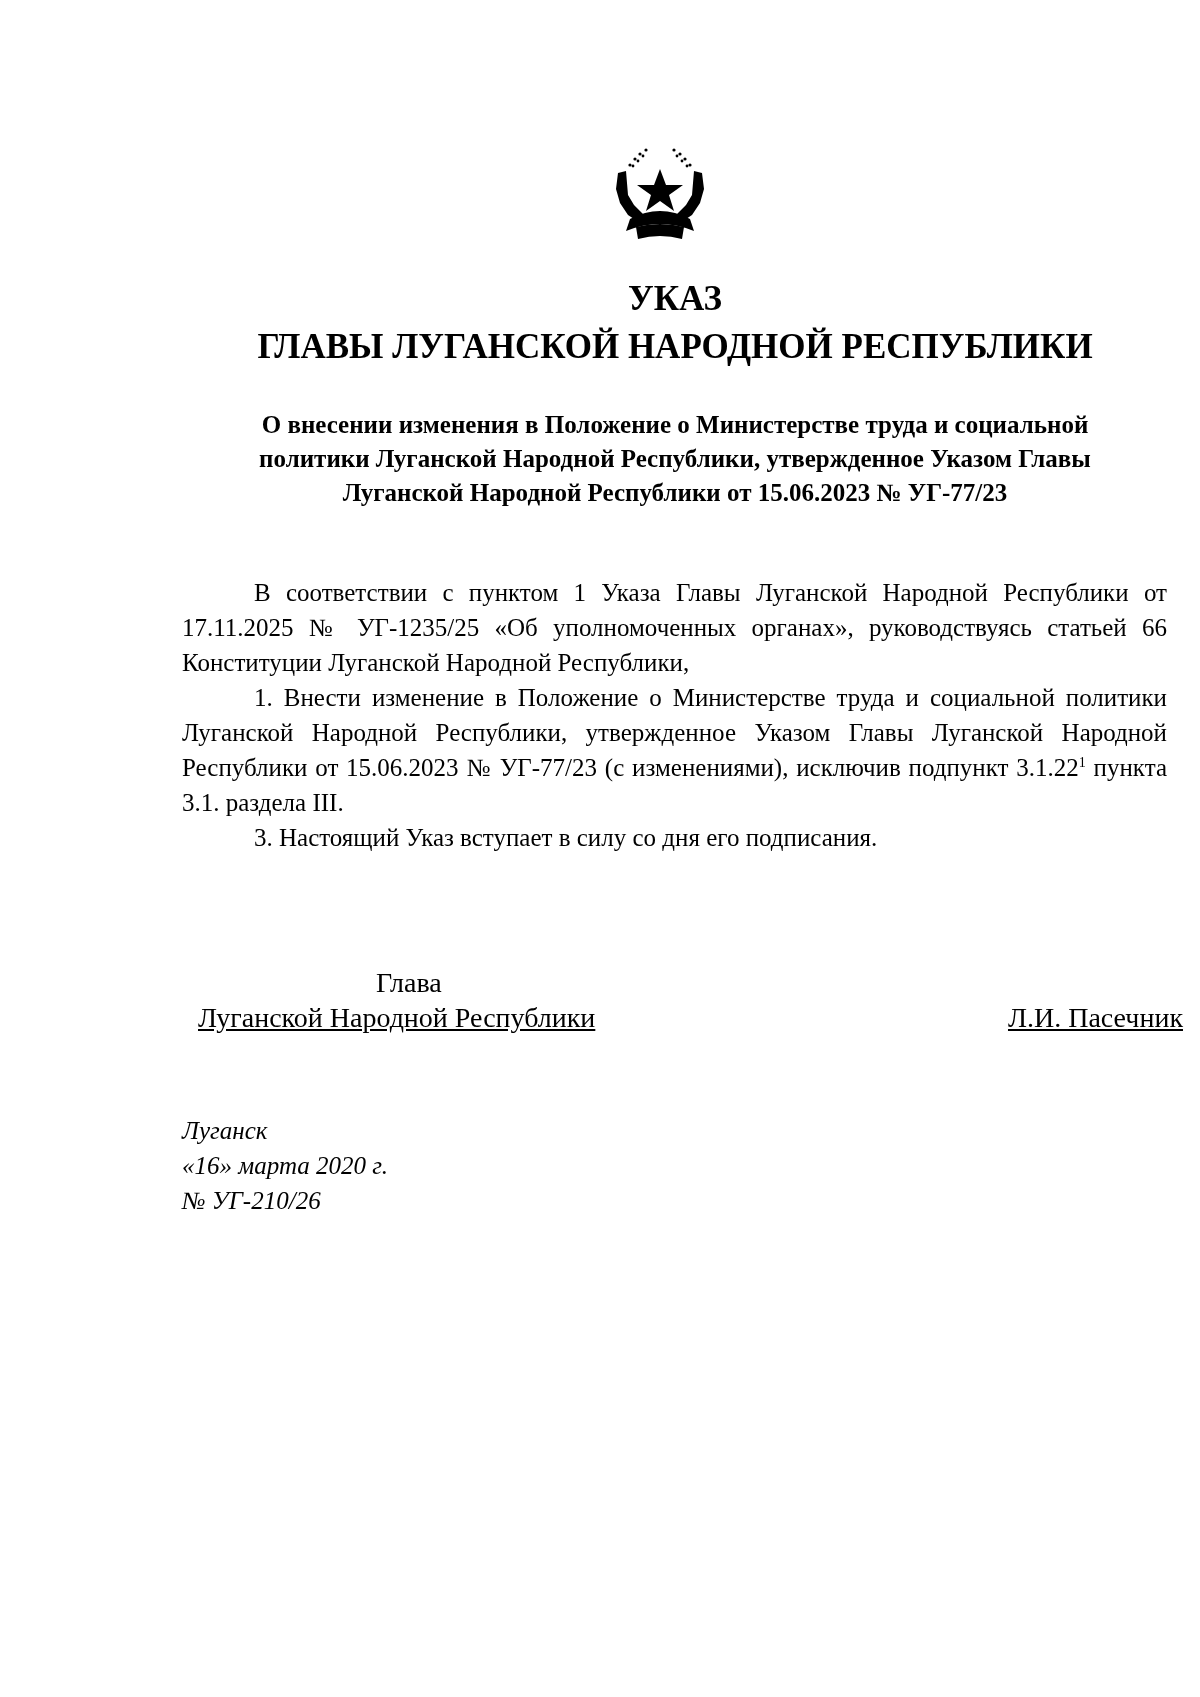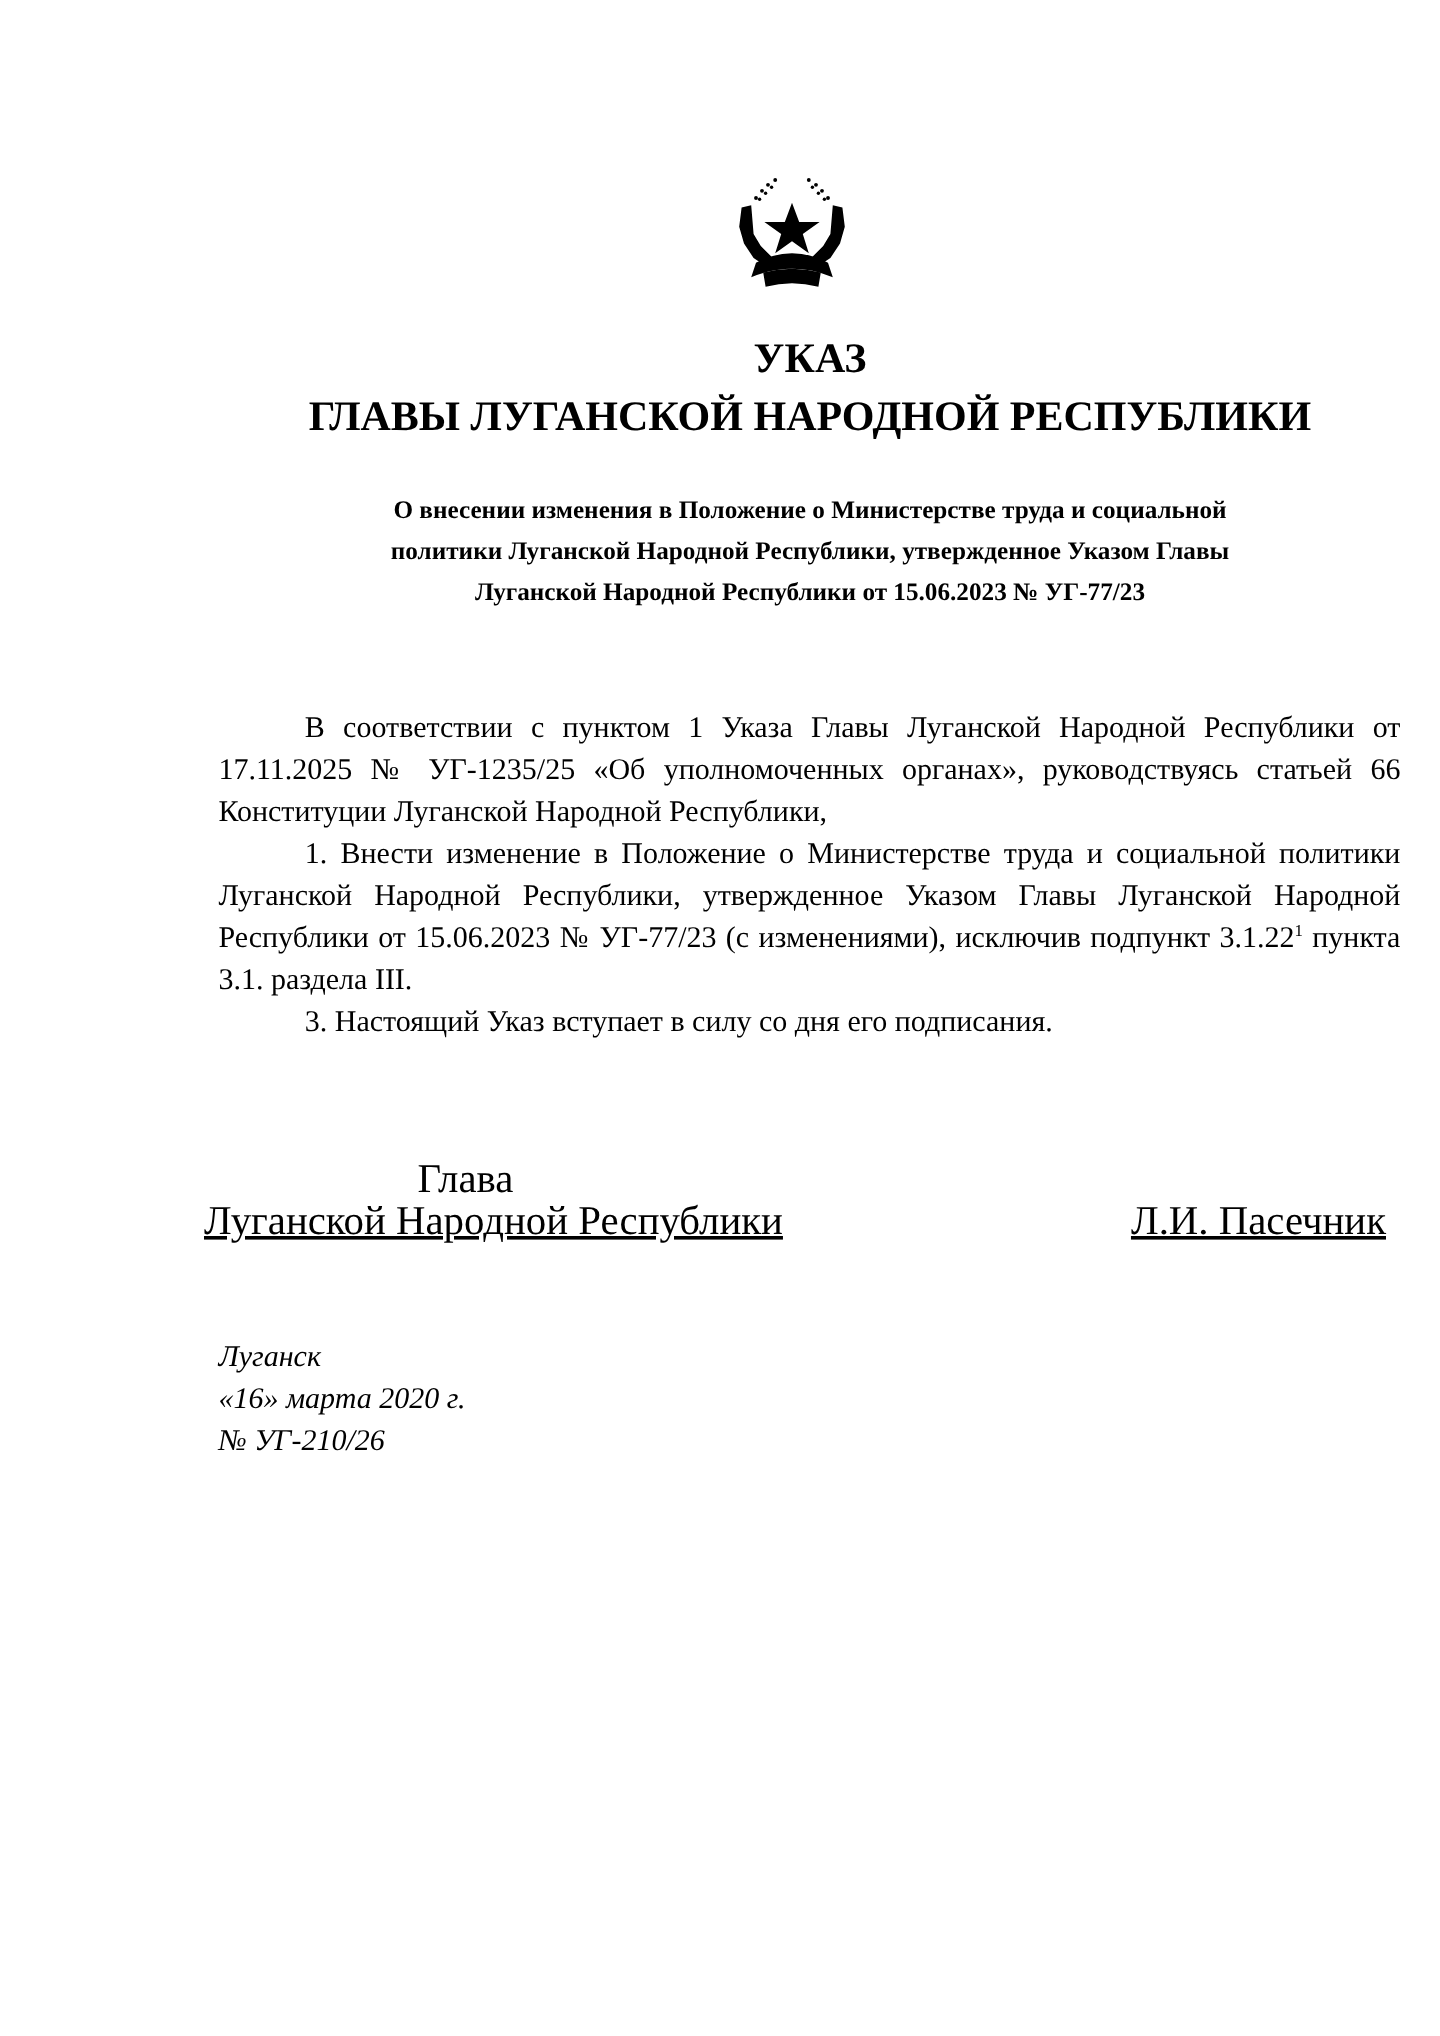--- a/index.html
+++ b/index.html
@@ -4,27 +4,27 @@
 <style>
   html, body { margin: 0; padding: 0; background: #ffffff; }
   body { width: 1200px; height: 1697px; position: relative; overflow: hidden;
          font-family: "Liberation Serif", "DejaVu Serif", serif; color: #000; }
   .page { position: absolute; left: 0; top: 0; width: 1200px; height: 1697px; margin-left: 10px; }
   .emblem { position: absolute; left: 590px; top: 135px; width: 120px; height: 112px; }
   .title { position: absolute; left: 0; width: 1330px; text-align: center; font-weight: bold;
            font-size: 35px; line-height: 48px; top: 275px; }
   .title div { white-space: nowrap; }
   .subject { position: absolute; left: 170px; width: 990px; top: 408px; text-align: center;
-             font-weight: bold; font-size: 21px; line-height: 34px; }
-  .body { position: absolute; left: 172px; width: 985px; top: 589px; font-size: 25px; line-height: 35px; text-align: justify; }
+             font-weight: bold; font-size: 25px; line-height: 34px; }
+  .body { position: absolute; left: 172px; width: 985px; top: 575px; font-size: 25px; line-height: 35px; text-align: justify; }
   .p { margin: 0; text-align: justify; }
   .indent { text-indent: 72px; }
   .spaced { letter-spacing: 6px; }
   .sup { font-size: 14px; vertical-align: super; line-height: 0; }
-  .sig { position: absolute; left: 160px; top: 965px; width: 985px; font-size: 34px; line-height: 35px; }
+  .sig { position: absolute; left: 188px; top: 965px; width: 985px; font-size: 28px; line-height: 35px; }
   .sig .role1 { margin-left: 178px; }
   .sig .row { display: flex; justify-content: space-between; text-decoration: underline; }
   .footer { position: absolute; left: 172px; top: 1113px; font-size: 25px; line-height: 35px; font-style: italic; }
 </style>
 </head>
 <body>
 
 <div class="page">
 
   <div class="emblem">

